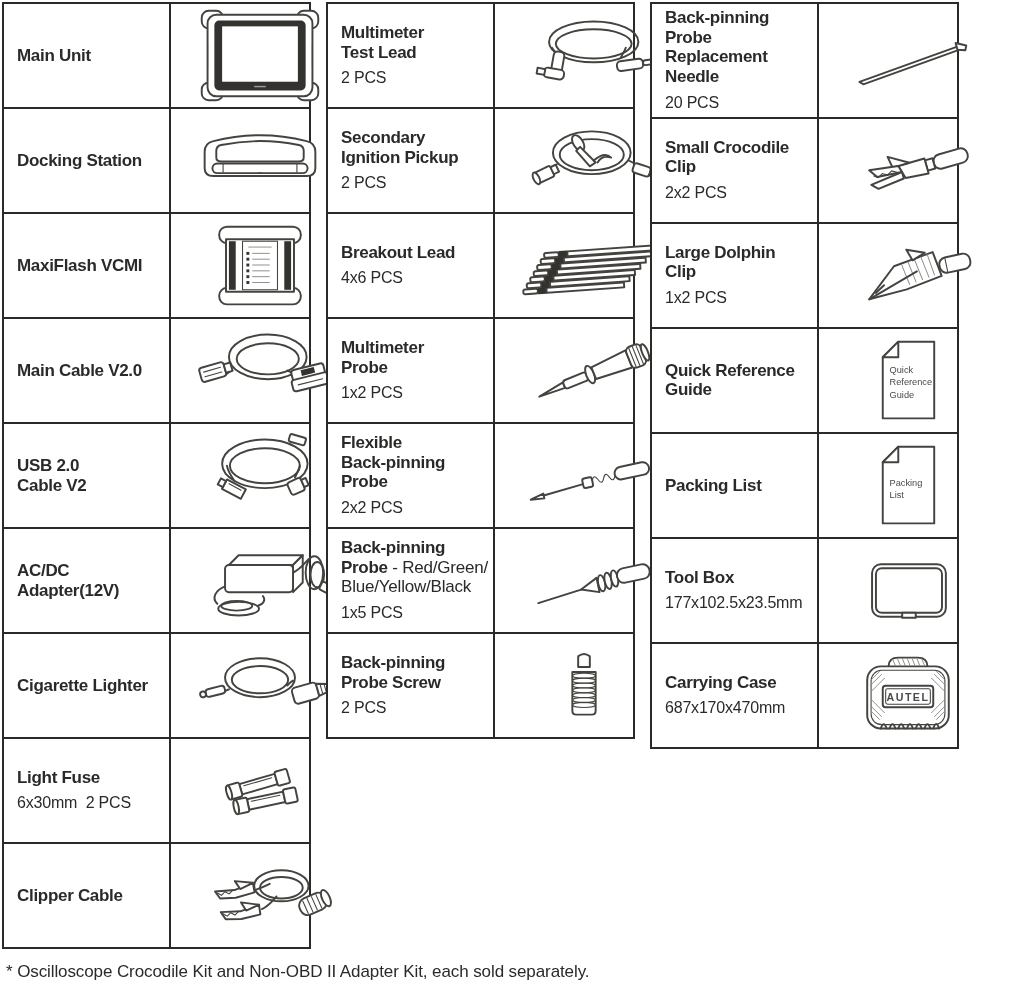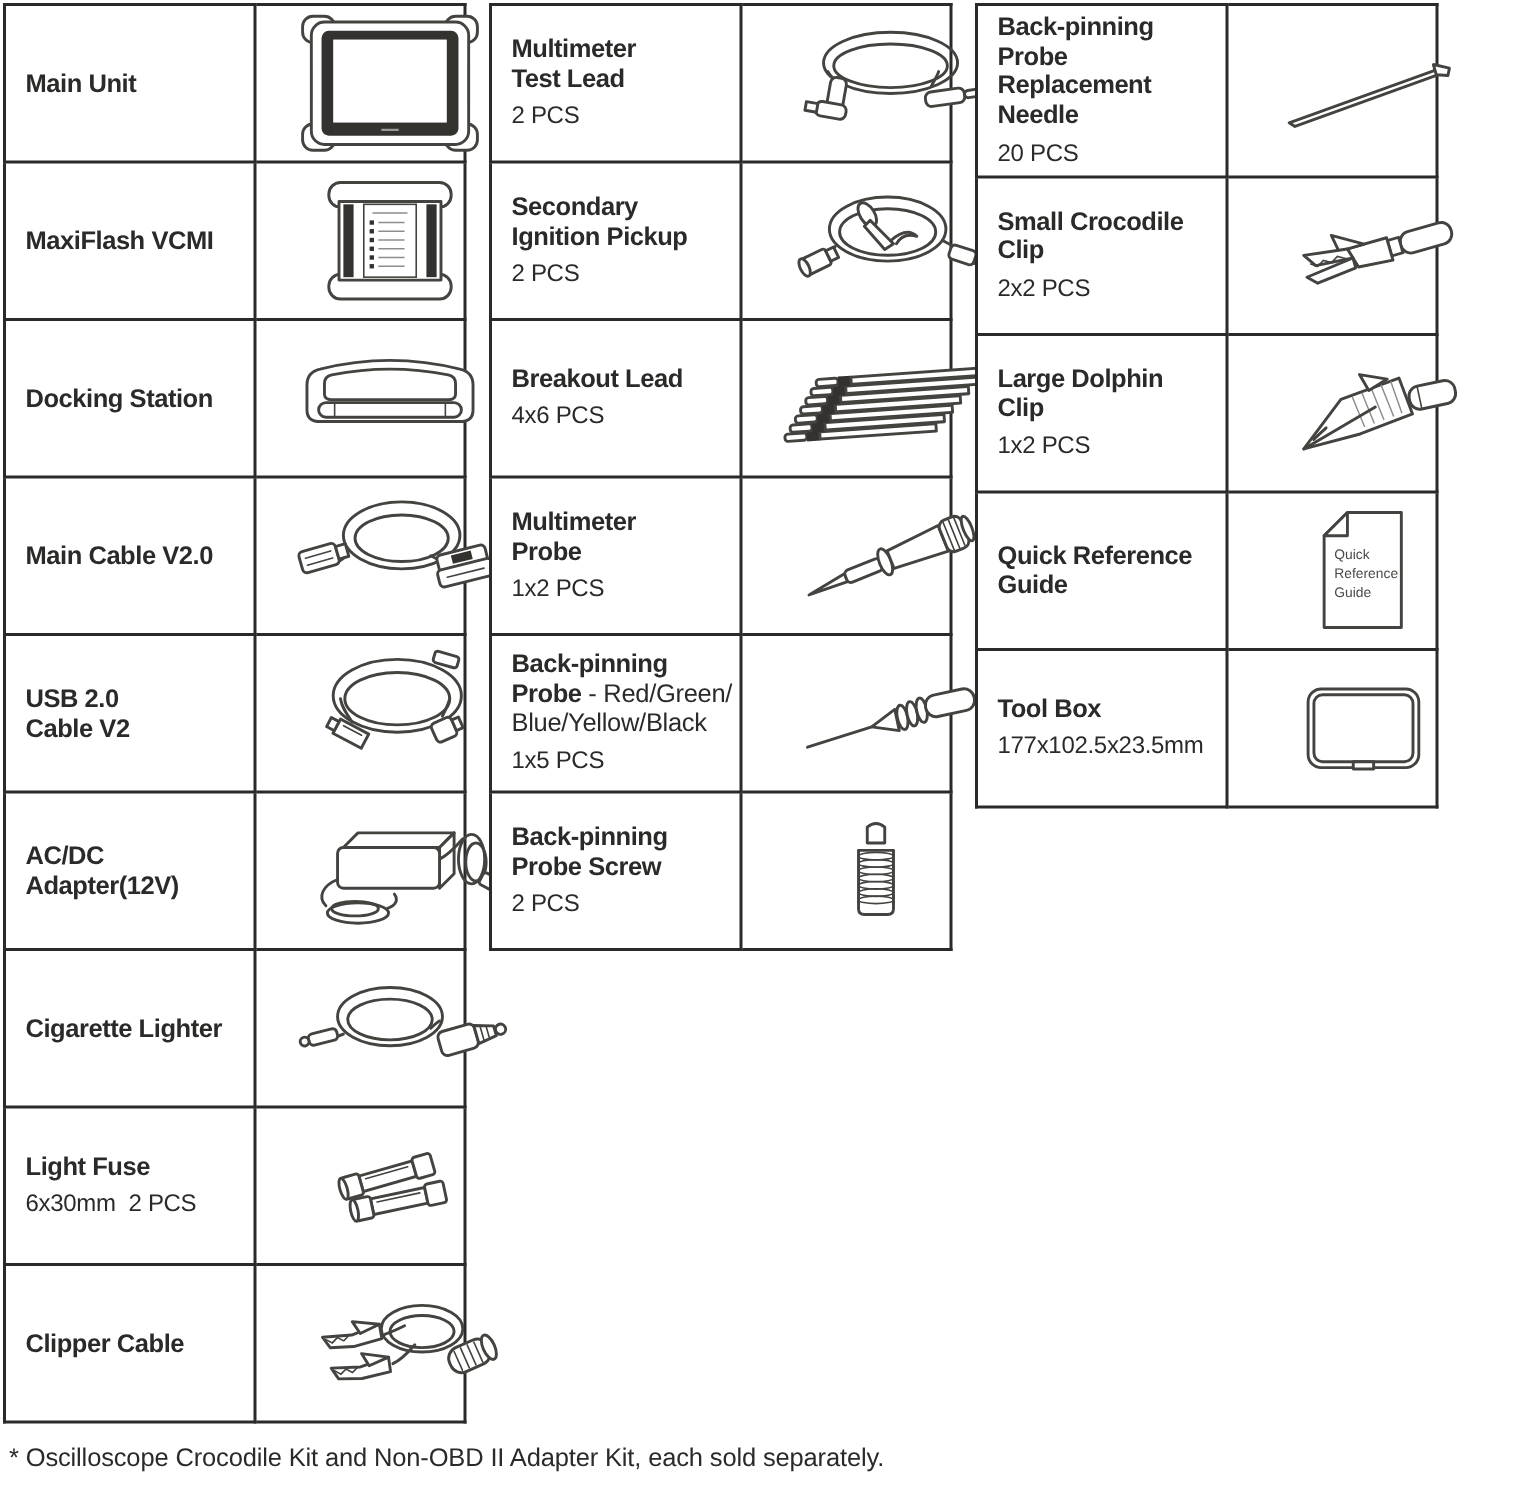--- a/index.html
+++ b/index.html
@@ -45,20 +45,34 @@
           <rect class="fW" x="36" y="10" width="108" height="84" rx="9"></rect>
           <rect class="fD" x="43" y="16" width="94" height="72" rx="5"></rect>
           <rect x="51" y="22" width="78" height="57" fill="#ffffff" stroke="none"></rect>
           <line x1="84" y1="84" x2="96" y2="84" stroke="#9a9a9a" stroke-width="1.5"></line>
           <path class="thin" d="M36,40 v24 M144,40 v24"></path>
         </svg>
       </td>
     </tr>
     <tr>
       <td class="label">
+        <div class="title">Docking Station</div>
+      </td>
+      <td class="art">
+        <svg width="176" height="101" viewBox="0 0 180 104">
+          <path class="fW" d="M42,32 Q90,20 138,32 Q147,34 147,43 L147,60 Q147,68 138,68 L42,68 Q33,68 33,60 L33,43 Q33,34 42,32 Z"></path>
+          <path class="fW" d="M50,36 Q90,28 130,36 Q135,37 135,42 L135,49 Q135,53 130,53 L50,53 Q45,53 45,49 L45,42 Q45,37 50,36 Z"></path>
+          <rect class="fW" x="41" y="55" width="98" height="10" rx="5"></rect>
+          <path class="thin" d="M52,56 v8 M128,56 v8"></path>
+          <line class="thin" x1="88" y1="65" x2="92" y2="65"></line>
+        </svg>
+      </td>
+    </tr>
+    <tr>
+      <td class="label">
         <div class="title">MaxiFlash VCMI</div>
       </td>
       <td class="art">
         <svg width="176" height="101" viewBox="0 0 180 104">
           <rect class="fW" x="48" y="12" width="84" height="17" rx="8"></rect>
           <rect class="fW" x="48" y="75" width="84" height="17" rx="8"></rect>
           <rect class="fW" x="55" y="25" width="70" height="54"></rect>
           <rect class="fD" x="58" y="27" width="7" height="50"></rect>
           <rect class="fD" x="115" y="27" width="7" height="50"></rect>
           <rect class="thin" x="72" y="27" width="36" height="50"></rect>
@@ -73,34 +87,20 @@
               <line class="lt" x1="82" y1="57.5" x2="100" y2="57.5"></line>
           <rect class="fD" x="76" y="62" width="3" height="3"></rect>
               <line class="lt" x1="82" y1="63.5" x2="100" y2="63.5"></line>
           <rect class="fD" x="76" y="68" width="3" height="3"></rect>
               <line class="lt" x1="82" y1="69.5" x2="100" y2="69.5"></line>
         </svg>
       </td>
     </tr>
     <tr>
       <td class="label">
-        <div class="title">Docking Station</div>
-      </td>
-      <td class="art">
-        <svg width="176" height="101" viewBox="0 0 180 104">
-          <path class="fW" d="M42,32 Q90,20 138,32 Q147,34 147,43 L147,60 Q147,68 138,68 L42,68 Q33,68 33,60 L33,43 Q33,34 42,32 Z"></path>
-          <path class="fW" d="M50,36 Q90,28 130,36 Q135,37 135,42 L135,49 Q135,53 130,53 L50,53 Q45,53 45,49 L45,42 Q45,37 50,36 Z"></path>
-          <rect class="fW" x="41" y="55" width="98" height="10" rx="5"></rect>
-          <path class="thin" d="M52,56 v8 M128,56 v8"></path>
-          <line class="thin" x1="88" y1="65" x2="92" y2="65"></line>
-        </svg>
-      </td>
-    </tr>
-    <tr>
-      <td class="label">
         <div class="title">Main Cable V2.0</div>
       </td>
       <td class="art">
         <svg width="176" height="101" viewBox="0 0 180 104">
           <ellipse class="s" cx="98" cy="38" rx="40" ry="23"></ellipse>
           <ellipse class="s" cx="98" cy="40" rx="32" ry="16"></ellipse>
           <path class="s" d="M60,52 C56,56 52,58 48,56"></path>
           <g transform="rotate(-16 45 52)">
             <rect class="fW" x="28" y="45" width="26" height="15" rx="3"></rect>
             <rect class="fW" x="54" y="48" width="7" height="9"></rect>
@@ -360,20 +360,39 @@
             <path class="fW" d="M99,48 L138,45 L138,64 L99,61 Z"></path>
             <rect class="fW" x="138" y="43" width="16" height="23" rx="5"></rect>
             <path class="thin" d="M142,44 v21 M146,44 v21 M150,44 v21"></path>
             <ellipse class="fW" cx="156" cy="54.5" rx="3" ry="9"></ellipse>
           </g>
         </svg>
       </td>
     </tr>
     <tr>
       <td class="label">
+        <div class="title">Flexible
+Back-pinning
+Probe</div>
+        <div class="qty">2x2 PCS</div>
+      </td>
+      <td class="art">
+        <svg width="176" height="101" viewBox="0 0 180 104">
+          <g transform="rotate(-12 100 55)">
+            <path class="fW" d="M32,63 L46,59.5 L46,64.5 Z"></path>
+            <line class="s" x1="46" y1="61.5" x2="88" y2="58.5"></line>
+            <rect class="fW" x="88" y="53" width="10" height="10" rx="2"></rect>
+            <path class="thin" d="M98,57 q3,-7 6,0 q3,7 6,0 q3,-7 6,0 q3,7 6,0"></path>
+            <rect class="fW" x="122" y="49" width="36" height="13" rx="6.5"></rect>
+          </g>
+        </svg>
+      </td>
+    </tr>
+    <tr>
+      <td class="label">
         <div class="title"><span>Back-pinning
 Probe</span><span class="reg"> - Red/Green/
 Blue/Yellow/Black</span></div>
         <div class="qty">1x5 PCS</div>
       </td>
       <td class="art">
         <svg width="176" height="101" viewBox="0 0 180 104">
           <g transform="rotate(-12 100 55)">
             <line class="s" x1="40" y1="63" x2="86" y2="58.5"></line>
             <path class="fW" d="M86,58.5 L104,50 L104,65 Z"></path>
@@ -475,29 +494,61 @@
           <path class="fW" d="M80,12 L117,12 L117,91 L64,91 L64,28 Z"></path>
           <path class="fW" d="M80,12 L64,28 L80,28 Z"></path>
           <text class="t" x="71" y="44" font-size="9.5">Quick</text>
           <text class="t" x="71" y="57" font-size="9.5">Reference</text>
           <text class="t" x="71" y="70" font-size="9.5">Guide</text>
         </svg>
       </td>
     </tr>
     <tr>
       <td class="label">
+        <div class="title">Packing List</div>
+      </td>
+      <td class="art">
+        <svg width="176" height="101" viewBox="0 0 180 104">
+          <path class="fW" d="M80,12 L117,12 L117,91 L64,91 L64,28 Z"></path>
+          <path class="fW" d="M80,12 L64,28 L80,28 Z"></path>
+          <text class="t" x="71" y="52" font-size="9.5">Packing</text>
+          <text class="t" x="71" y="65" font-size="9.5">List</text>
+        </svg>
+      </td>
+    </tr>
+    <tr>
+      <td class="label">
         <div class="title">Tool Box</div>
         <div class="qty">177x102.5x23.5mm</div>
       </td>
       <td class="art">
         <svg width="176" height="101" viewBox="0 0 180 104">
           <rect class="fW" x="53" y="25" width="76" height="54" rx="9"></rect>
           <rect class="fW" x="57" y="29" width="68" height="46" rx="6"></rect>
           <path class="fW" d="M84,75 L98,75 L98,80 L84,80 Z"></path>
         </svg>
       </td>
     </tr>
+    <tr>
+      <td class="label">
+        <div class="title">Carrying Case</div>
+        <div class="qty">687x170x470mm</div>
+      </td>
+      <td class="art">
+        <svg width="176" height="101" viewBox="0 0 180 104">
+          <path class="fW" d="M70,22 q0,-9 10,-9 L100,13 q10,0 10,9"></path>
+          <path class="lt" d="M74,14.5 l3,6.5 M79,13.8 l3,7.2 M84,13.4 l3,7.6 M89,13.2 l3,7.8 M94,13.2 l3,7.8 M99,13.4 l3,7.6 M104,14 l3,7"></path>
+          <rect class="fW" x="48" y="22" width="84" height="64" rx="14"></rect>
+          <rect class="thin" x="52" y="26" width="76" height="56" rx="11"></rect>
+          <path class="lt" d="M52,36 l9,-9 M51,42 l12,-12 M52,48 l14,-14 M128,36 l-9,-9 M129,42 l-12,-12 M128,48 l-14,-14 M52,68 l9,9 M51,62 l12,12 M52,56 l14,14 M128,68 l-9,9 M129,62 l-12,12 M128,56 l-14,14"></path>
+          <rect class="fW" x="64" y="42" width="52" height="22" rx="3"></rect>
+          <rect class="thin" x="67" y="45" width="46" height="16" rx="2"></rect>
+          <text class="t" x="90" y="57.5" font-size="11" font-weight="bold" letter-spacing="1.5" text-anchor="middle">AUTEL</text>
+          <path class="s" d="M62,86 q3,-9 6,0 M71,86 q3,-9 6,0 M80,86 q3,-9 6,0 M89,86 q3,-9 6,0 M98,86 q3,-9 6,0 M107,86 q3,-9 6,0 M116,86 q3,-9 6,0"></path>
+        </svg>
+      </td>
+    </tr>
   </tbody>
     </table>
 
 </div>
 
 <div class="footnote">* Oscilloscope Crocodile Kit and Non-OBD II Adapter Kit, each sold separately.</div>
 
 </body></html>

